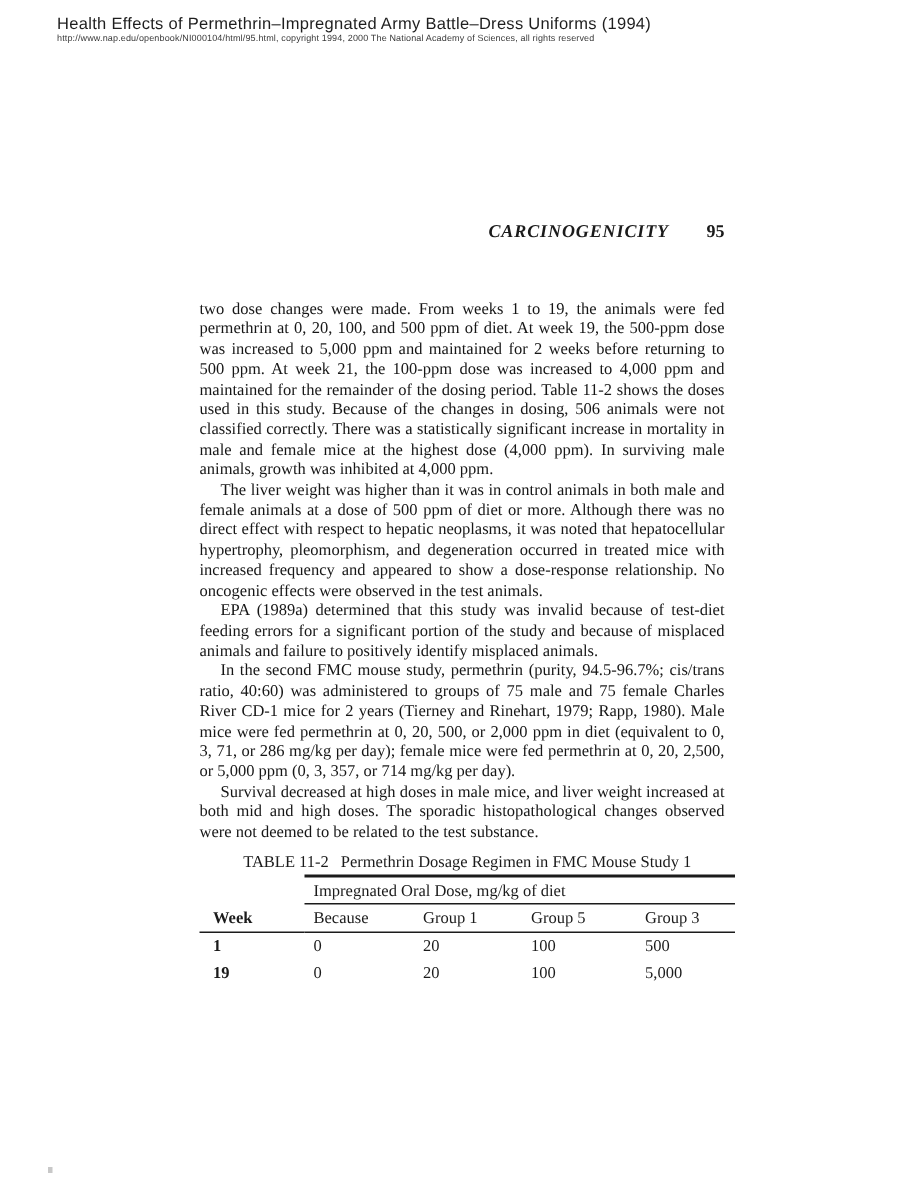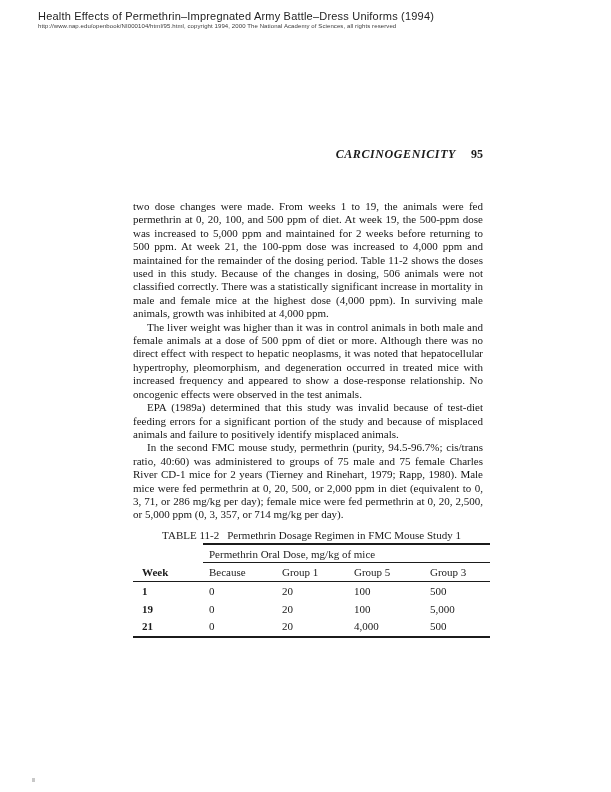--- a/index.html
+++ b/index.html
@@ -48,21 +48,21 @@
     font-size: 12px;
     font-weight: bold;
     white-space: nowrap;
   }
   .running-head .section {
     font-style: italic;
     letter-spacing: 0.6px;
     margin-left: 18px;
   }
   .running-head .pagenum {
-    margin-left: 12px;
+    margin-left: 22px;
     font-style: normal;
   }
 
   
   .text-column {
     position: absolute;
     left: 133px;
     top: 166px;
     width: 357px;
     margin-top: 34px;
@@ -150,38 +150,39 @@
   <div class="running-head">
     <span class="section">CARCINOGENICITY</span>
     <span class="pagenum">95</span>
   </div>
 
   <div class="text-column">
     <p>two dose changes were made. From weeks 1 to 19, the animals were fed permethrin at 0, 20, 100, and 500 ppm of diet. At week 19, the 500-ppm dose was increased to 5,000 ppm and maintained for 2 weeks before returning to 500 ppm. At week 21, the 100-ppm dose was increased to 4,000 ppm and maintained for the remainder of the dosing period. Table 11-2 shows the doses used in this study. Because of the changes in dosing, 506 animals were not classified correctly. There was a statistically significant increase in mortality in male and female mice at the highest dose (4,000 ppm). In surviving male animals, growth was inhibited at 4,000 ppm.</p>
     <p class="indent">The liver weight was higher than it was in control animals in both male and female animals at a dose of 500 ppm of diet or more. Although there was no direct effect with respect to hepatic neoplasms, it was noted that hepatocellular hypertrophy, pleomorphism, and degeneration occurred in treated mice with increased frequency and appeared to show a dose-response relationship. No oncogenic effects were observed in the test animals.</p>
     <p class="indent">EPA (1989a) determined that this study was invalid because of test-diet feeding errors for a significant portion of the study and because of misplaced animals and failure to positively identify misplaced animals.</p>
     <p class="indent">In the second FMC mouse study, permethrin (purity, 94.5-96.7%; cis/trans ratio, 40:60) was administered to groups of 75 male and 75 female Charles River CD-1 mice for 2 years (Tierney and Rinehart, 1979; Rapp, 1980). Male mice were fed permethrin at 0, 20, 500, or 2,000 ppm in diet (equivalent to 0, 3, 71, or 286 mg/kg per day); female mice were fed permethrin at 0, 20, 2,500, or 5,000 ppm (0, 3, 357, or 714 mg/kg per day).</p>
+    <p class="indent">Survival decreased at high doses in male mice, and liver weight increased at both mid and high doses. The sporadic histopathological changes observed were not deemed to be related to the test substance.</p>
 
     <div class="table-block">
       <div class="table-caption">
         <span class="cap-label">TABLE 11-2</span><span>Permethrin Dosage Regimen in FMC Mouse Study 1</span>
       </div>
 
       <table class="dose-table">
         <colgroup>
           <col style="width:70px">
           <col style="width:73px">
           <col style="width:72px">
           <col style="width:76px">
           <col style="width:66px">
         </colgroup>
         <tbody>
           <tr>
             <td class="week-col"></td>
-            <td colspan="4" class="spanner-cell">Permethrin Oral Dose, mg/kg of mice</td>
+            <td colspan="4" class="spanner-cell">Impregnated Oral Dose, mg/kg of diet</td>
           </tr>
           <tr class="head-row">
             <td class="week-col">Week</td>
             <td>Because</td>
             <td>Group 1</td>
             <td>Group 5</td>
             <td>Group 3</td>
           </tr>
           <tr class="data-row">
             <td class="week-col">1</td>
@@ -190,27 +191,20 @@
             <td>100</td>
             <td>500</td>
           </tr>
           <tr class="data-row">
             <td class="week-col">19</td>
             <td>0</td>
             <td>20</td>
             <td>100</td>
             <td>5,000</td>
           </tr>
-          <tr class="data-row last-row">
-            <td class="week-col">21</td>
-            <td>0</td>
-            <td>20</td>
-            <td>4,000</td>
-            <td>500</td>
-          </tr>
         </tbody>
       </table>
     </div>
   </div>
 
   <div class="speck"></div>
 
 </div>
 
 </body></html>

